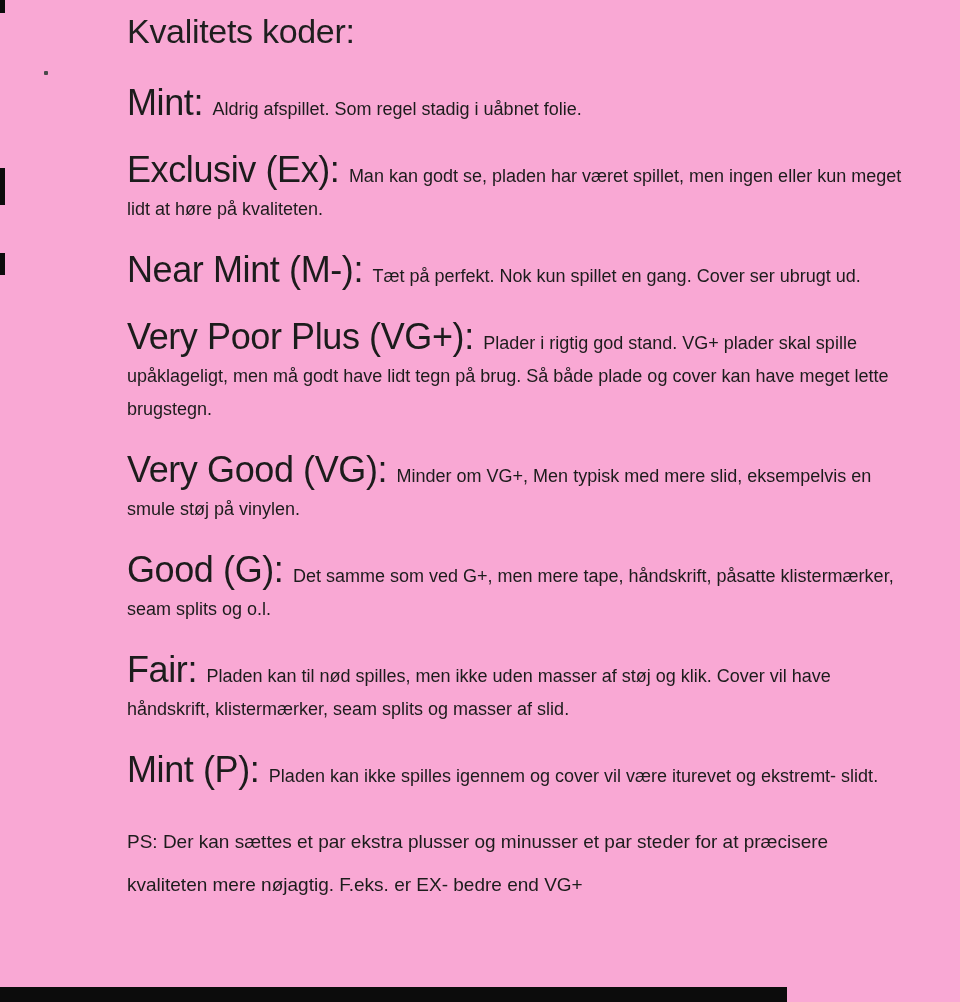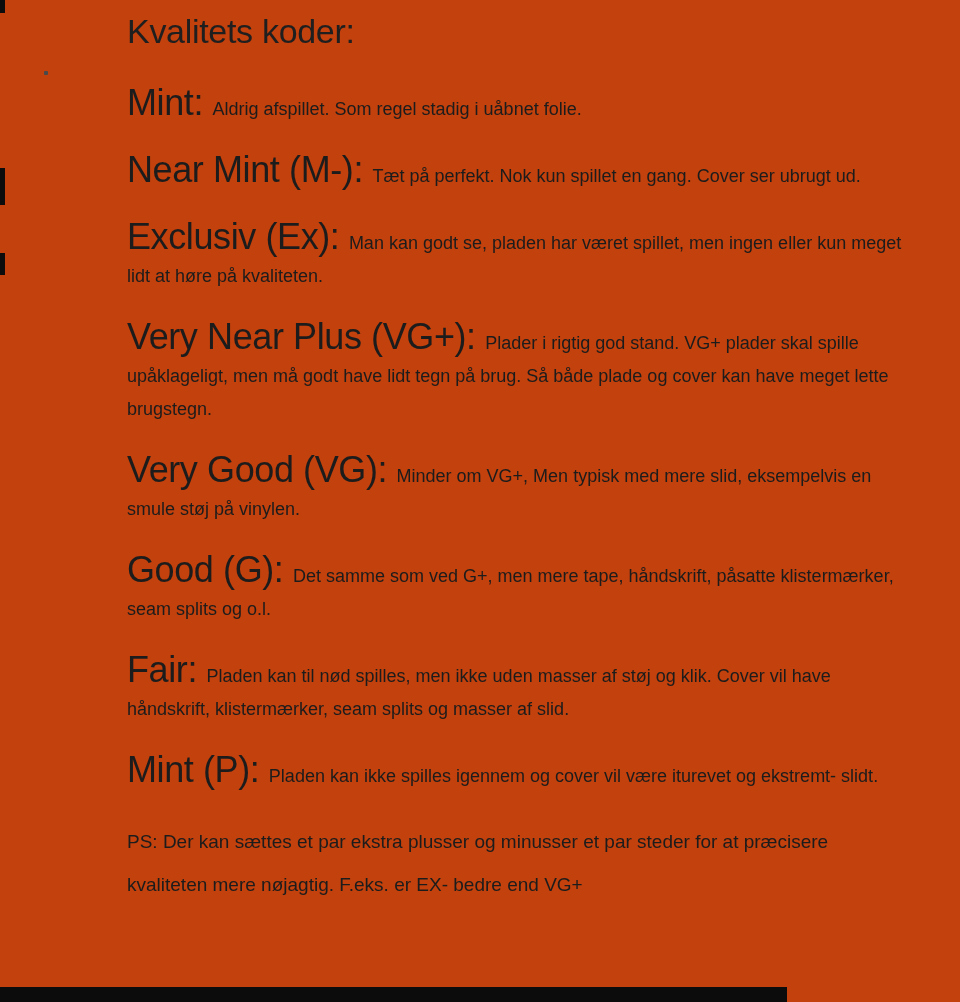--- a/index.html
+++ b/index.html
@@ -1,21 +1,21 @@
 <!DOCTYPE html>
 <html><head>
 <meta charset="utf-8">
 <style>
   * { margin: 0; padding: 0; box-sizing: border-box; }
   html, body { background: #ffffff; }
   .page {
     position: relative;
     width: 960px;
     height: 1002px;
-    background: #c2410c;
+    background: #f9a8d4;
     overflow: hidden;
     font-family: "Liberation Sans", sans-serif;
     color: #1c1c1c;
   }
   .content {
     padding: 10px 50px 0 127px;
   }
   .page-title {
     font-size: 34px;
     font-weight: 400;
@@ -65,31 +65,31 @@
   <div class="content">
 
     <h1 class="page-title">Kvalitets koder:</h1>
 
     <p class="entry">
       <span class="term">Mint:</span>
       <span class="desc">Aldrig afspillet. Som regel stadig i uåbnet folie.</span>
     </p>
 
     <p class="entry">
+      <span class="term">Exclusiv (Ex):</span>
+      <span class="desc">Man kan godt se, pladen har været spillet, men ingen eller kun meget lidt at høre på kvaliteten.</span>
+    </p>
+
+    <p class="entry">
       <span class="term">Near Mint (M-):</span>
       <span class="desc">Tæt på perfekt. Nok kun spillet en gang. Cover ser ubrugt ud.</span>
     </p>
 
     <p class="entry">
-      <span class="term">Exclusiv (Ex):</span>
-      <span class="desc">Man kan godt se, pladen har været spillet, men ingen eller kun meget lidt at høre på kvaliteten.</span>
-    </p>
-
-    <p class="entry">
-      <span class="term">Very Near Plus (VG+):</span>
+      <span class="term">Very Poor Plus (VG+):</span>
       <span class="desc">Plader i rigtig god stand. VG+ plader skal spille upåklageligt, men må godt have lidt tegn på brug. Så både plade og cover kan have meget lette brugstegn.</span>
     </p>
 
     <p class="entry">
       <span class="term">Very Good (VG):</span>
       <span class="desc">Minder om VG+, Men typisk med mere slid, eksempelvis en smule støj på vinylen.</span>
     </p>
 
 
     <p class="entry">

